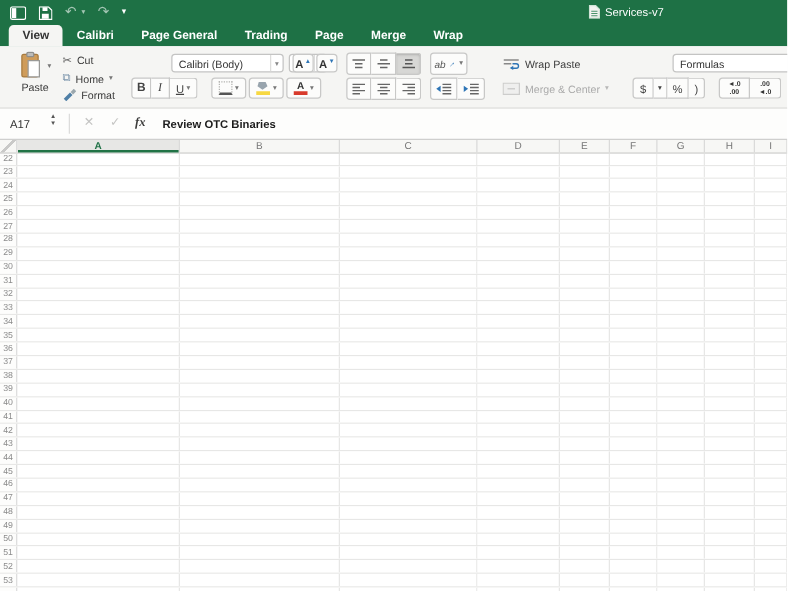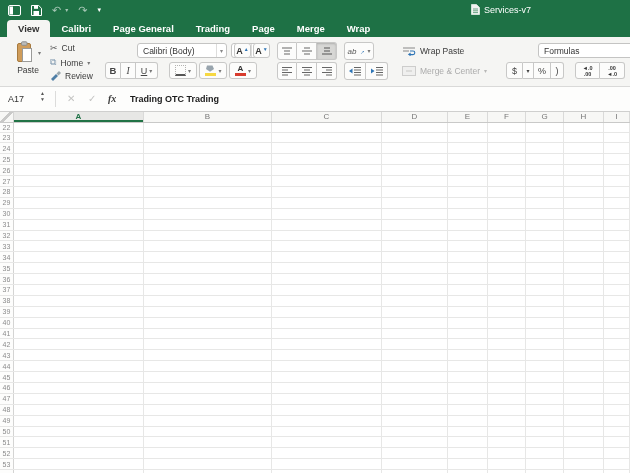--- a/index.html
+++ b/index.html
@@ -140,21 +140,21 @@
     <div class="abs icon-row" style="left:50px;top:20px;">
       <span style="font-size:9px;color:#7d96ad;">⧉</span>
       <span class="rlbl">Home</span>
       <span class="caret">▾</span>
     </div>
     <div class="abs icon-row" style="left:50px;top:34px;">
       <svg width="11" height="10">
         <path d="M1 8 L6 3 L8 5 L3 10 Z" fill="#4f7fa6"></path>
         <path d="M6.5 2.5 L9 0 L11 2 L8.5 4.5 Z" fill="#9aa7ad"></path>
       </svg>
-      <span class="rlbl">Review</span>
+      <span class="rlbl">Format</span>
     </div>
 
     <div class="select abs" style="left:105px;top:6px;width:90px;height:15px;">
       <span>Calibri (Body)</span>
       <span class="sel-caret">▾</span>
     </div>
     <div class="select abs" style="left:199px;top:6px;width:31px;height:15px;">
       <span>12</span>
       <span class="sel-caret">▾</span>
     </div>
@@ -292,21 +292,21 @@
   <div class="fbar">
     <div class="namebox">A17</div>
     <div class="stepper">
       <span>▲</span>
       <span>▼</span>
     </div>
     <div class="vsep" style="left:55px;"></div>
     <div class="fbtn" style="left:67px;">✕</div>
     <div class="fbtn" style="left:88px;">✓</div>
     <div class="fbtn fx" style="left:108px;">fx</div>
-    <div class="formula-text">Trading OTC Trading</div>
+    <div class="formula-text">Review OTC Binaries</div>
   </div>
 
   <div class="colhdrs">
     <div class="corner"></div>
   <div class="colh sel" style="width: 130px;">A</div>
       <div class="colh" style="width: 128px;">B</div>
       <div class="colh" style="width: 110px;">C</div>
       <div class="colh" style="width: 66px;">D</div>
       <div class="colh" style="width: 40px;">E</div>
       <div class="colh" style="width: 38px;">F</div>

